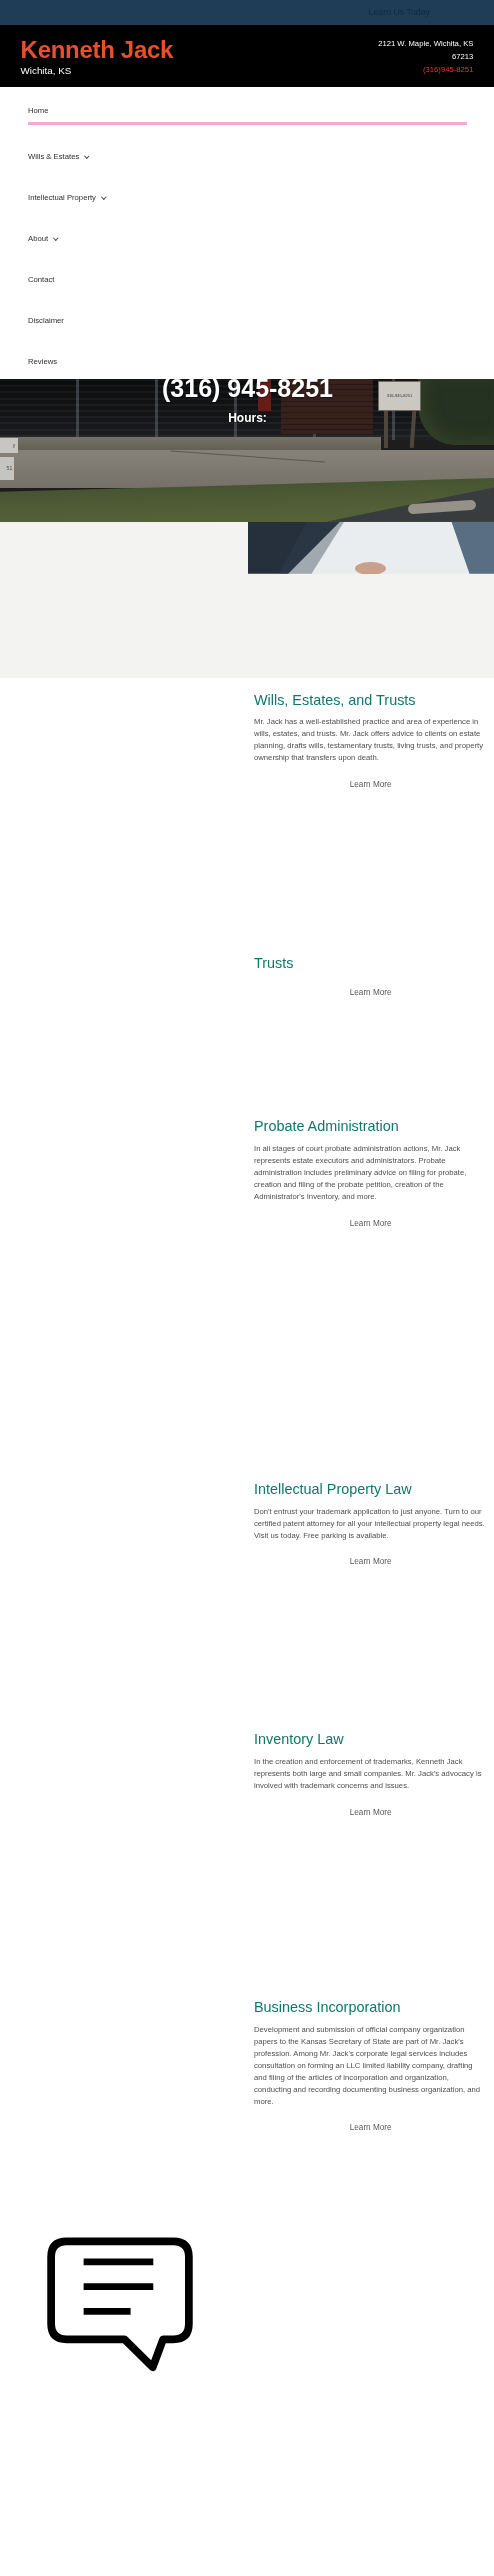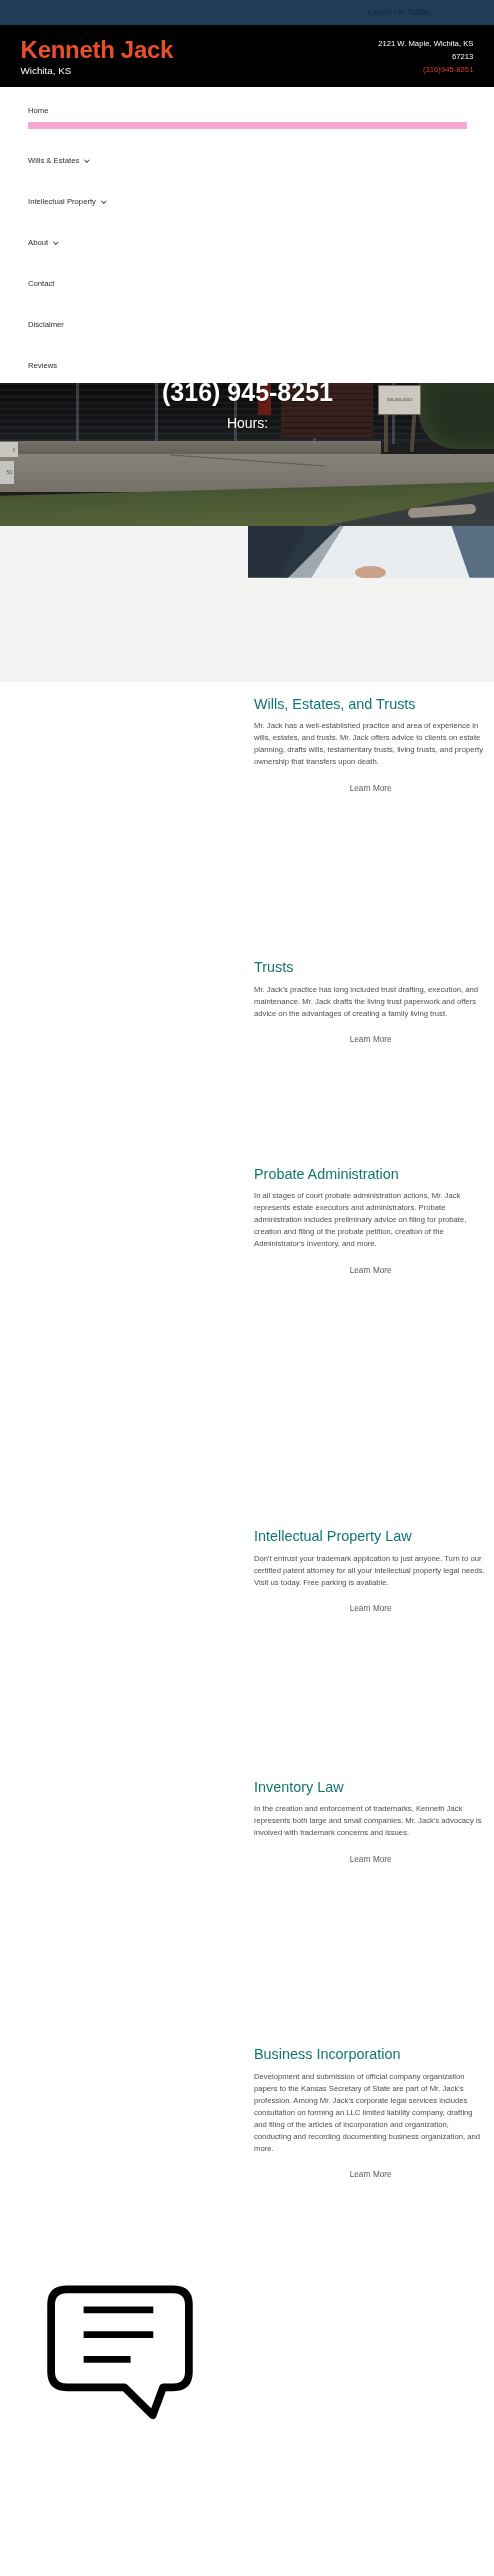--- a/index.html
+++ b/index.html
@@ -15,21 +15,21 @@
             padding:0 21.6px 0 20.6px; }
   .brand-name { color:#e8502d; font-size:24px; font-weight:bold; letter-spacing:-0.3px; }
   .brand-city { color:#fff; font-size:9.8px; margin-top:1.5px; }
   .header-right { text-align:right; font-size:7.7px; line-height:13px; }
   .header-addr { color:#fff; }
   .header-phone { color:#e23d2c; }
 
   
   .nav { background:#fff; padding:18.5px 28px 13px 28px; }
   .nav-item { font-size:7.7px; color:#2e2e2e; cursor:pointer; }
-  .nav-item.active { padding-bottom:7.2px; border-bottom:7px solid #f9a8d4; }
+  .nav-item.active { padding-bottom:7.2px; border-bottom:3px solid #f9a8d4; }
   .nav-item + .nav-item { margin-top:32px; }
   .nav-item.first-after-active { margin-top:27px; }
   .caret { display:inline-block; width:3.6px; height:3.6px; border-right:0.8px solid #4a4a4a;
            border-bottom:0.8px solid #4a4a4a; transform:rotate(45deg); margin-left:5.7px; vertical-align:1.5px; }
 
   
   .hero { position:relative; height:143px; overflow:hidden; background:#222; }
   .hero-bldg { position:absolute; left:0; top:0; width:495px; height:61px;
       background:linear-gradient(180deg,#0c0d0e,#17191c 70%,#23262a);
       }
@@ -55,21 +55,21 @@
       border:1px solid #8a7f6d; font-size:4.1px; color:#44403a; text-align:center; padding-top:11.3px; }
   .hero-sign-leg { position:absolute; width:3.6px; height:37px; background:#5f5347; top:32px; }
   .leg1 { left:384px; } .leg2 { left:411px; transform:rotate(4deg); }
   .hero-sign-left1 { position:absolute; left:0; top:59px; width:17.5px; height:15.5px; background:#f1efe8;
       font-size:5.2px; color:#555; text-align:right; padding:4.1px 2.1px 0 0; }
   .hero-sign-left2 { position:absolute; left:0; top:78px; width:14.4px; height:23px; background:#efede6;
       font-size:5.2px; color:#555; text-align:right; padding:8.2px 2.1px 0 0; }
   .hero-tint { position:absolute; inset:0; background:rgba(10,10,10,.18); }
   .hero-overlay { position:absolute; left:0; top:0; width:100%; text-align:center; }
   .hero-phone { color:#fff; font-size:25px; font-weight:bold; margin-top:-4.6px; text-shadow:0 0.5px 1.5px rgba(0,0,0,.5); }
-  .hero-hours { color:#fff; font-size:14px; font-weight:normal; margin-top:8.2px; text-shadow:0 0.5px 1.5px rgba(0,0,0,.5); }
+  .hero-hours { color:#fff; font-size:12px; font-weight:bold; margin-top:8.2px; text-shadow:0 0.5px 1.5px rgba(0,0,0,.5); }
 
   
   .gray-strip { position:relative; height:156px; background:#f3f3f1; }
   .handshake { position:absolute; right:0; top:0; width:247px; height:52px; background:#e9edf0; overflow:hidden; }
   .hs-left { position:absolute; left:0; top:0; width:118px; height:52px; background:#26303c;
       clip-path:polygon(0 0, 78% 0, 34% 100%, 0 100%); }
   .hs-left2 { position:absolute; left:31px; top:0; width:93px; height:52px; background:#31405066;
       clip-path:polygon(30% 0, 70% 0, 35% 100%, 0 100%); }
   .hs-right { position:absolute; right:0; top:0; width:67px; height:52px; background:#5a6e83;
       clip-path:polygon(35% 0, 100% 0, 100% 100%, 62% 100%); }
@@ -153,21 +153,20 @@
 </div>
 
 <div class="services">
   <div class="svc-block b1">
     <h2 class="svc-title">Wills, Estates, and Trusts</h2>
     <p class="svc-body">Mr. Jack has a well-established practice and area of experience in wills, estates, and trusts. Mr. Jack offers advice to clients on estate planning, drafts wills, testamentary trusts, living trusts, and property ownership that transfers upon death.</p>
     <a class="svc-link">Learn More</a>
   </div>
   <div class="svc-block b2">
     <h2 class="svc-title">Trusts</h2>
-    <p class="svc-body">Mr. Jack's practice has long included trust drafting, execution, and maintenance. Mr. Jack drafts the living trust paperwork and offers advice on the advantages of creating a family living trust.</p>
     <a class="svc-link">Learn More</a>
   </div>
   <div class="svc-block b3">
     <h2 class="svc-title">Probate Administration</h2>
     <p class="svc-body">In all stages of court probate administration actions, Mr. Jack represents estate executors and administrators. Probate administration includes preliminary advice on filing for probate, creation and filing of the probate petition, creation of the Administrator's Inventory, and more.</p>
     <a class="svc-link">Learn More</a>
   </div>
   <div class="svc-block b4">
     <h2 class="svc-title">Intellectual Property Law</h2>
     <p class="svc-body">Don't entrust your trademark application to just anyone. Turn to our certified patent attorney for all your intellectual property legal needs. Visit us today. Free parking is available.</p>

